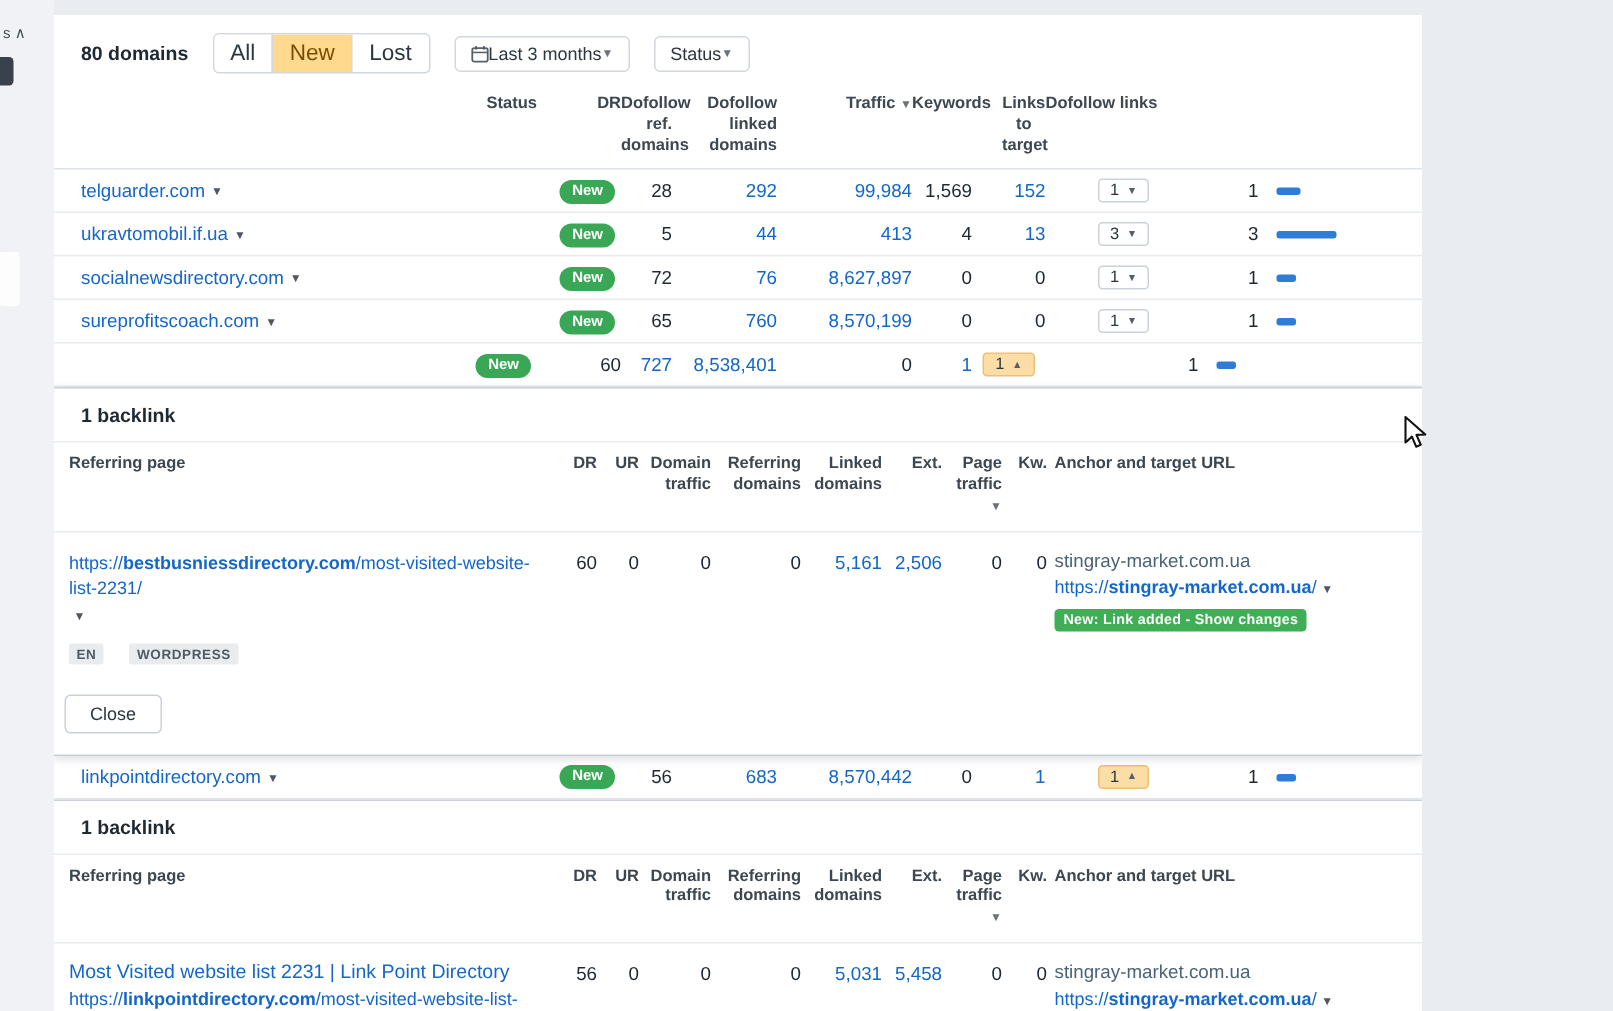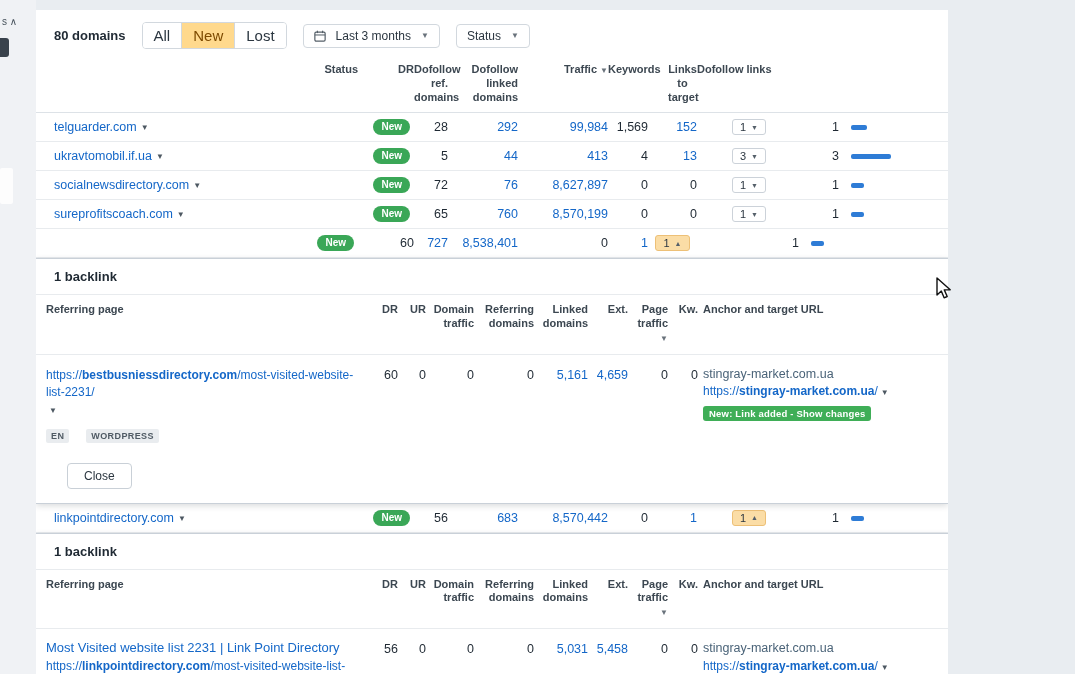--- a/index.html
+++ b/index.html
@@ -18,21 +18,21 @@
   
   .card{position:absolute;left:36px;top:10px;width:912px;height:664px;background:#fff;overflow:hidden}
 
   
   .toolbar{display:flex;align-items:center;gap:16px;padding:12px 18px 10px}
   .count{font-weight:bold;font-size:13px}
   .seg{display:flex;border:1px solid #d2d8de;border-radius:4px;overflow:hidden;background:#fff}
   .seg .seg-btn{border:none;background:#fff;padding:4px 11px;font-size:15px;color:#2b3640;border-left:1px solid #d2d8de;cursor:pointer;font-family:inherit}
   .seg .seg-btn:first-child{border-left:none}
   .seg .seg-btn.active{background:#ffd98d;color:#7d4a00}
-  .dd{display:inline-flex;align-items:center;gap:10px;border:1px solid #d2d8de;border-radius:4px;background:#fff;padding:4px 10px;font-size:12px;color:#2b3640;cursor:pointer}
+  .dd{display:inline-flex;align-items:center;gap:0;border:1px solid #d2d8de;border-radius:4px;background:#fff;padding:4px 10px;font-size:12px;color:#2b3640;cursor:pointer}
   .caret{font-size:8px;color:#6a737c;line-height:1}
 
   
   .thead,.trow{display:grid;grid-template-columns:322px 56px 34px 70px 90px 40px 49px 104px 40px 1fr;align-items:center}
   .thead{border-bottom:1px solid #dde2e7;padding:4px 0 8px;font-size:11px;font-weight:bold;color:#3c4751;align-items:start}
   .thead .hcell{line-height:1.25}
   .num{text-align:right}
   .c-domain{padding-left:18px}
   .c-links-h{padding-left:20px;text-align:center}
   .trow{height:29px;border-bottom:1px solid #e8ebee}
@@ -59,21 +59,21 @@
   .btrow{padding:11px 0 8px}
   .bl-title{color:#1467c8;font-size:13px;line-height:1.3}
   .bl-url{color:#1467c8;font-size:12px;line-height:1.45;margin-top:1px}
   .bl-url b{font-weight:bold}
   .dd-caret{font-size:8px;color:#4d5862;margin-left:3px}
   .chips{margin-top:9px}
   .chip{display:inline-block;background:#e9ecef;color:#4f5a64;font-size:9px;font-weight:bold;padding:2px 5px;border-radius:2px;margin-right:17px;letter-spacing:.4px}
   .gbadge{display:inline-block;background:#3fae57;color:#fff;font-size:9.5px;font-weight:bold;padding:2px 6px;border-radius:3px;margin-top:5px;letter-spacing:.2px}
   .btrow .num{padding-top:2px;font-size:12.5px}
   .anchor-text{color:#4a6378;font-size:12.5px;line-height:1.35}
-  .close-btn{margin:12px 31px 14px;padding:5px 16px;border:1px solid #c9d0d7;border-radius:4px;background:#fff;font-size:12px;color:#2b3640;cursor:pointer;font-family:inherit}
+  .close-btn{margin:12px 7px 14px;padding:5px 16px;border:1px solid #c9d0d7;border-radius:4px;background:#fff;font-size:12px;color:#2b3640;cursor:pointer;font-family:inherit}
 
   .cursor{position:absolute;left:932px;top:276px;pointer-events:none}
 </style>
 </head>
 <body>
 
 <div class="sidebar">
   <div class="sidebar-frag-text">s ∧</div>
   <div class="sidebar-frag-dark"></div>
   <div class="sidebar-frag-white"></div>
@@ -216,21 +216,21 @@
         <div class="bl-url"><span>https://</span><b>bestbusniessdirectory.com</b><span>/most-visited-website-list-2231/</span><br><span class="dd-caret">▼</span></div>
         <div class="chips">
           <span class="chip">EN</span><span class="chip">WORDPRESS</span>
         </div>
       </div>
       <div class="num">60</div>
       <div class="num">0</div>
       <div class="num">0</div>
       <div class="num">0</div>
       <div class="num link">5,161</div>
-      <div class="num link">4,659</div>
+      <div class="num link">2,506</div>
       <div class="num">0</div>
       <div class="num">0</div>
       <div class="c-anchor">
         <div class="anchor-text">stingray-market.com.ua</div>
         <div class="bl-url"><span>https://</span><b>stingray-market.com.ua</b><span>/</span><span class="dd-caret">▼</span></div>
         <div class="gbadge">New: Link added - Show changes</div>
       </div>
     </div>
     <button class="close-btn">Close</button>
   </div>

